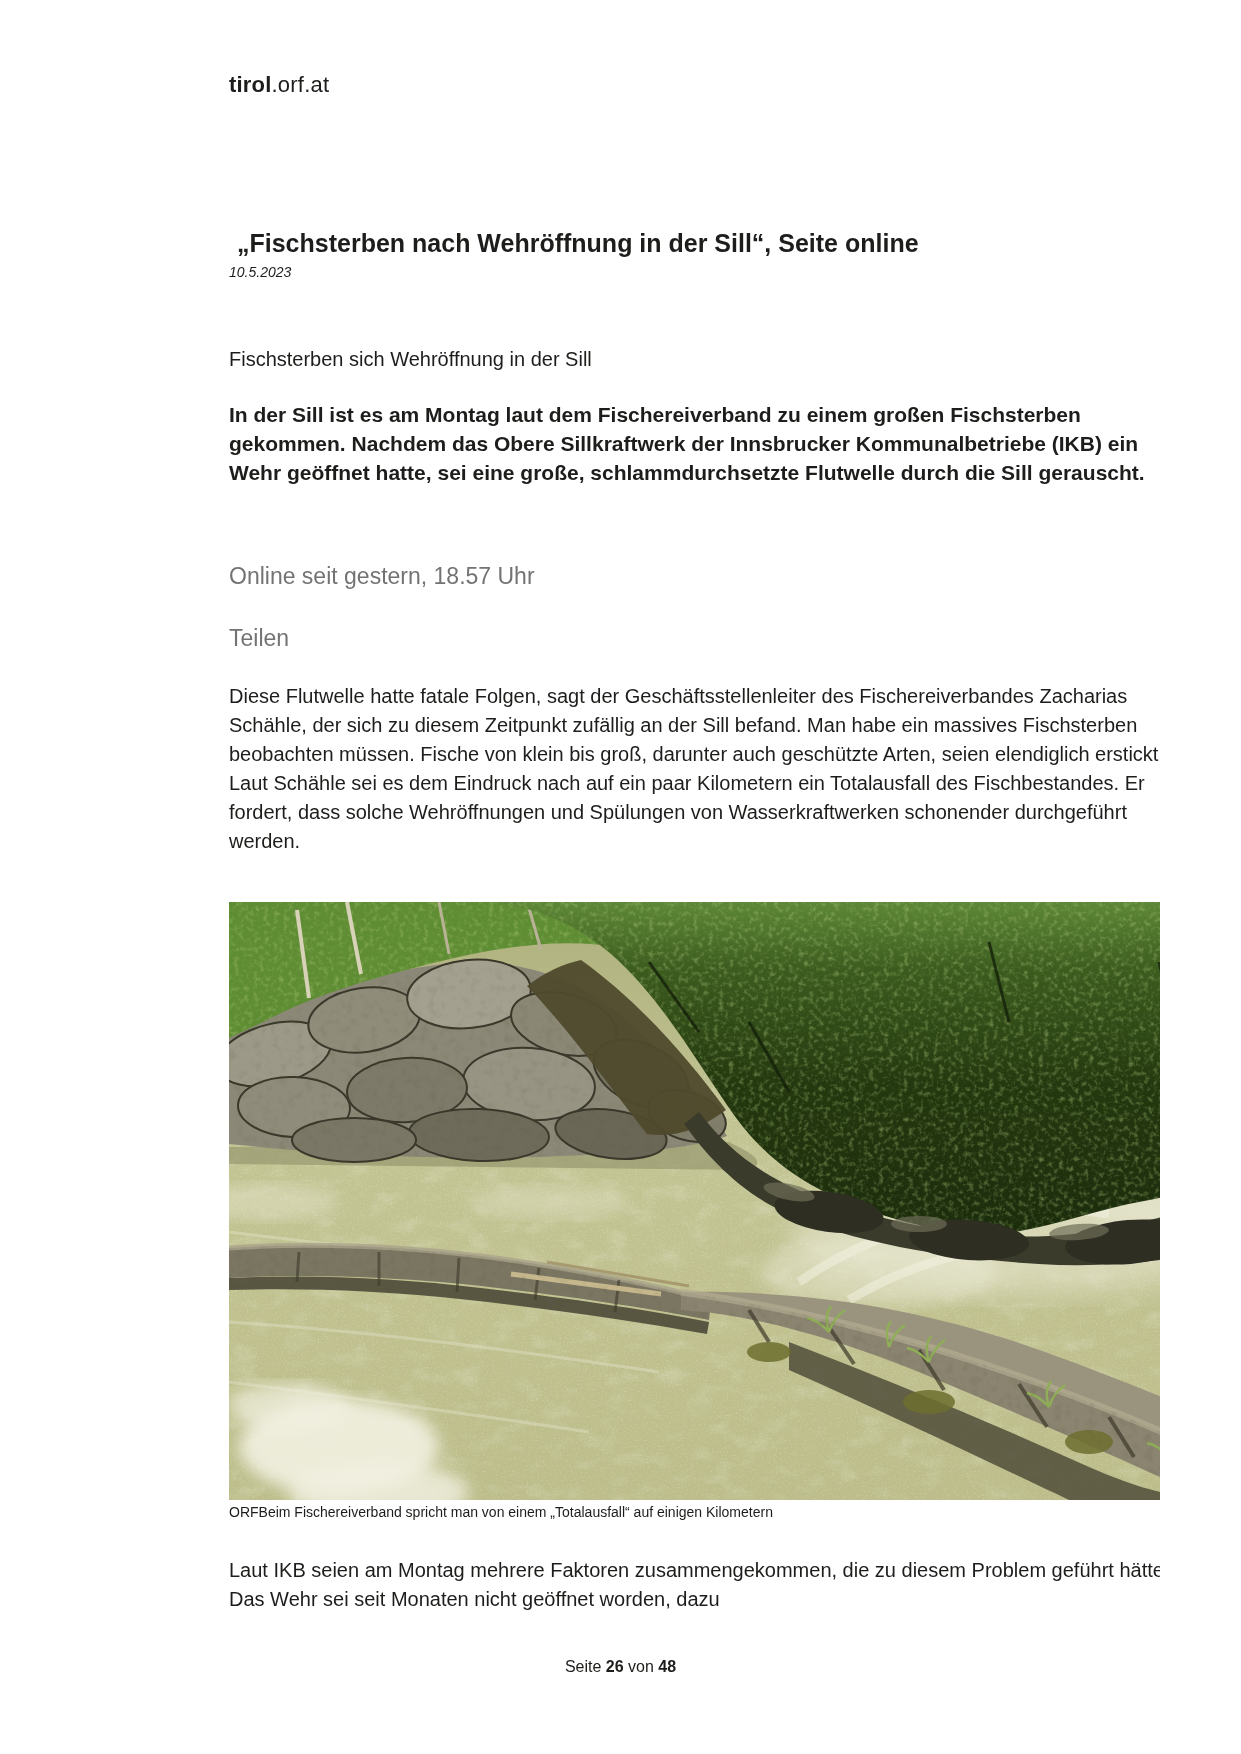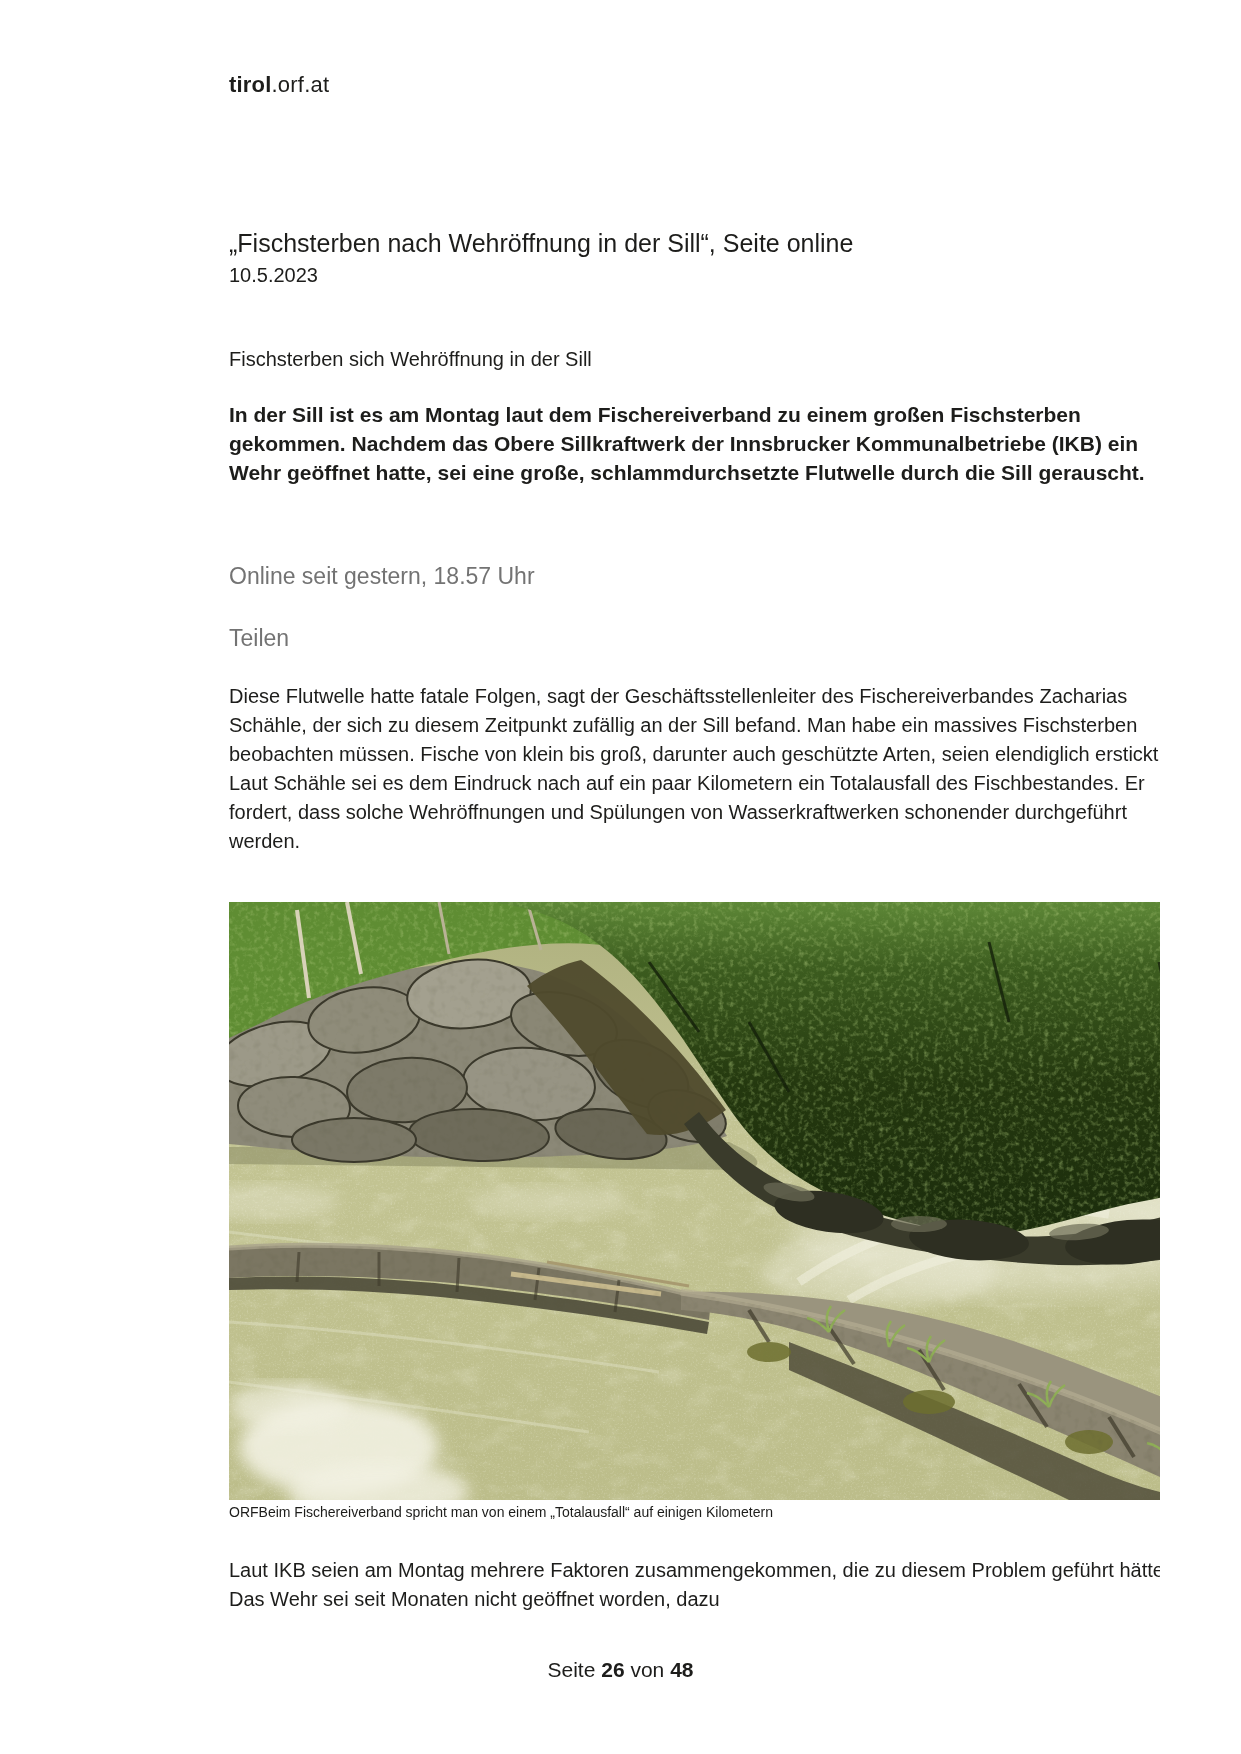--- a/index.html
+++ b/index.html
@@ -8,34 +8,34 @@
     width:1079px;height:1754px;
     margin:0 auto;
     background:#ffffff;
     font-family:"Liberation Sans","DejaVu Sans",sans-serif;
     color:#1d1d1b;
     overflow:hidden;
   }
   .abs{position:absolute;left:148px;}
   .brand{top:72px;font-size:22px;letter-spacing:.2px;}
   .brand b{font-weight:700;}
-  .headline{top:228px;font-size:25px;font-weight:400;line-height:30px;width:1000px;}
-  .date{top:264px;font-size:20px;}
+  .headline{top:228px;font-size:25px;font-weight:700;line-height:30px;width:1000px;margin-left:8px;}
+  .date{top:264px;font-size:14px;font-style:italic;}
   .kicker{top:348px;font-size:20px;}
   .lede{top:400px;font-size:21px;font-weight:700;line-height:29px;width:960px;}
   .meta{font-size:23px;color:#737373;}
   .online{top:563px;}
   .teilen{top:625px;cursor:default;}
   .bodytext{font-size:20px;line-height:29px;width:955px;}
   .p1{top:682px;}
   .figure{top:902px;width:1062px;height:598px;}
   .figure svg{display:block;width:1062px;height:598px;}
   .caption{top:1504px;font-size:14px;width:1000px;}
   .p2{top:1556px;}
-  .footer{position:absolute;left:0;top:1658px;width:100%;text-align:center;font-size:21px;}
+  .footer{position:absolute;left:0;top:1658px;width:100%;text-align:center;font-size:16px;}
   .footer b{font-weight:700;}
 </style>
 </head>
 <body>
 
 <div class="page">
 
   <div class="abs brand"><b>tirol</b><span>.orf.at</span></div>
 
   <div class="abs headline">„Fischsterben nach Wehröffnung in der Sill“, Seite online</div>

